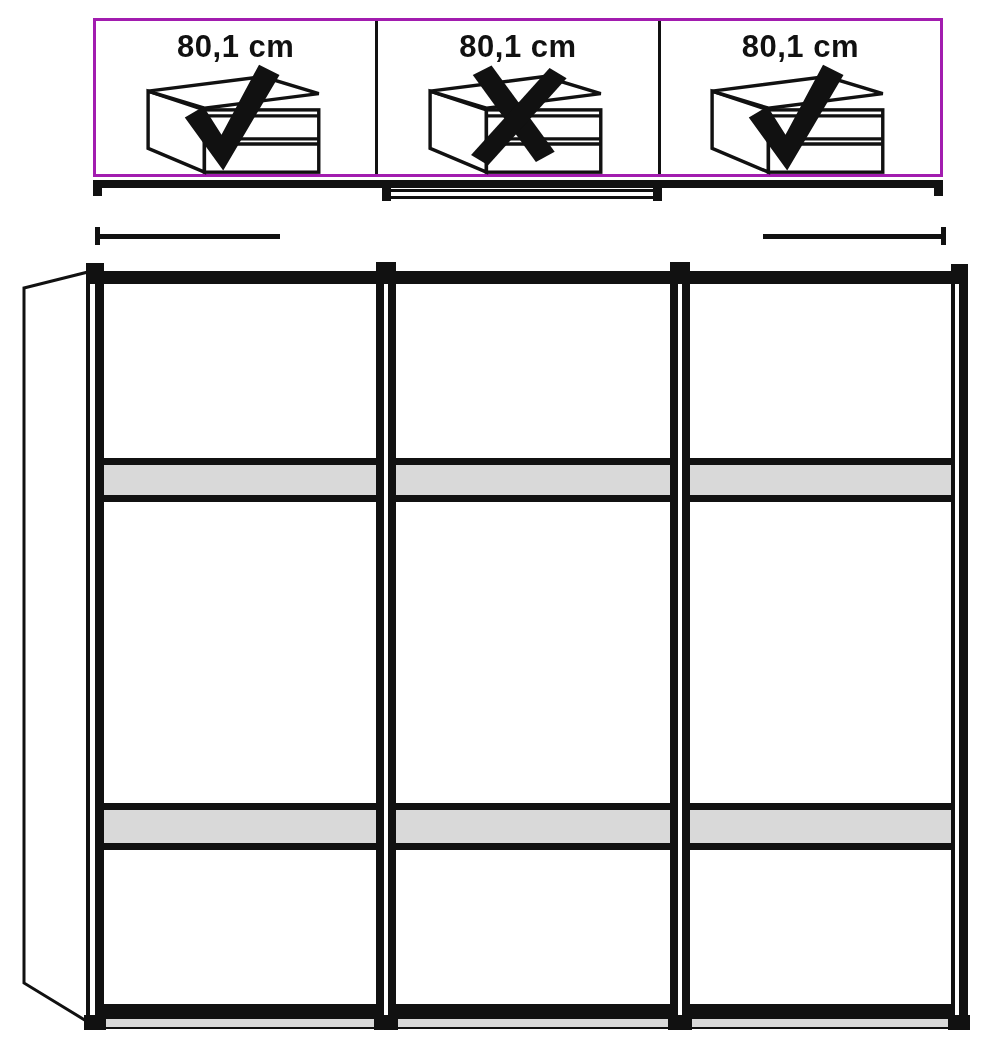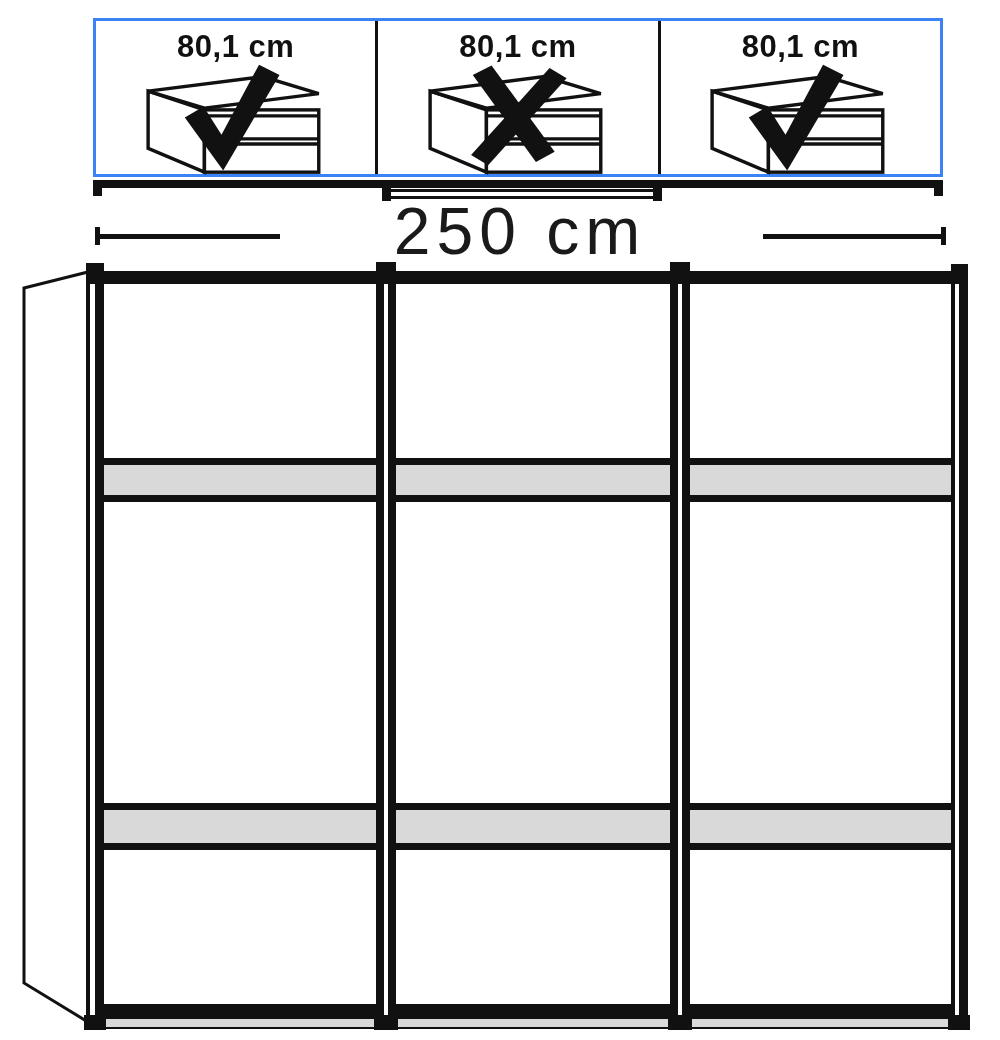--- a/index.html
+++ b/index.html
@@ -3,21 +3,21 @@
 <meta charset="utf-8">
 <style>
   html,body{margin:0;padding:0;background:#fff;}
   .stage{
     position:relative;width:1000px;height:1040px;background:#ffffff;
     font-family:"Liberation Sans",sans-serif;color:#111;overflow:hidden;
   }
   
   .panels-row{
     position:absolute;left:93px;top:18px;width:850px;height:159px;
-    border:3px solid #3b82f6;box-sizing:border-box;display:flex;background:#fff;
+    border:3px solid #a21caf;box-sizing:border-box;display:flex;background:#fff;
   }
   .size-panel{flex:1;position:relative;border-right:3px solid #111;overflow:visible;}
   .size-panel:last-child{border-right:none;}
   .panel-label{
     margin-top:8px;text-align:center;font-size:31px;font-weight:700;
     letter-spacing:.5px;color:#111;white-space:nowrap;
   }
   .panel-icon{position:absolute;left:50%;top:30px;transform:translateX(-50%);}
   
   .track-bar{position:absolute;left:93px;top:180px;width:850px;height:8px;background:#111;}
@@ -101,21 +101,20 @@
     </div>
   </div>
 
   <div class="track-bar"></div>
   <div class="track-foot left"></div>
   <div class="track-foot right"></div>
   <div class="mid-rail"></div>
   <div class="rail-foot left"></div>
   <div class="rail-foot right"></div>
 
-  <div class="dim-label">250 cm</div>
   <div class="dim-tick left"></div>
   <div class="dim-line left"></div>
   <div class="dim-line right"></div>
   <div class="dim-tick right"></div>
 
   <svg class="wardrobe-svg" viewBox="0 0 1000 1040">
 
     <polygon points="24,288 88,272 88,1022 24,983" fill="#ffffff" stroke="#111111" stroke-width="3"></polygon>
 
     <g fill="#111111">

